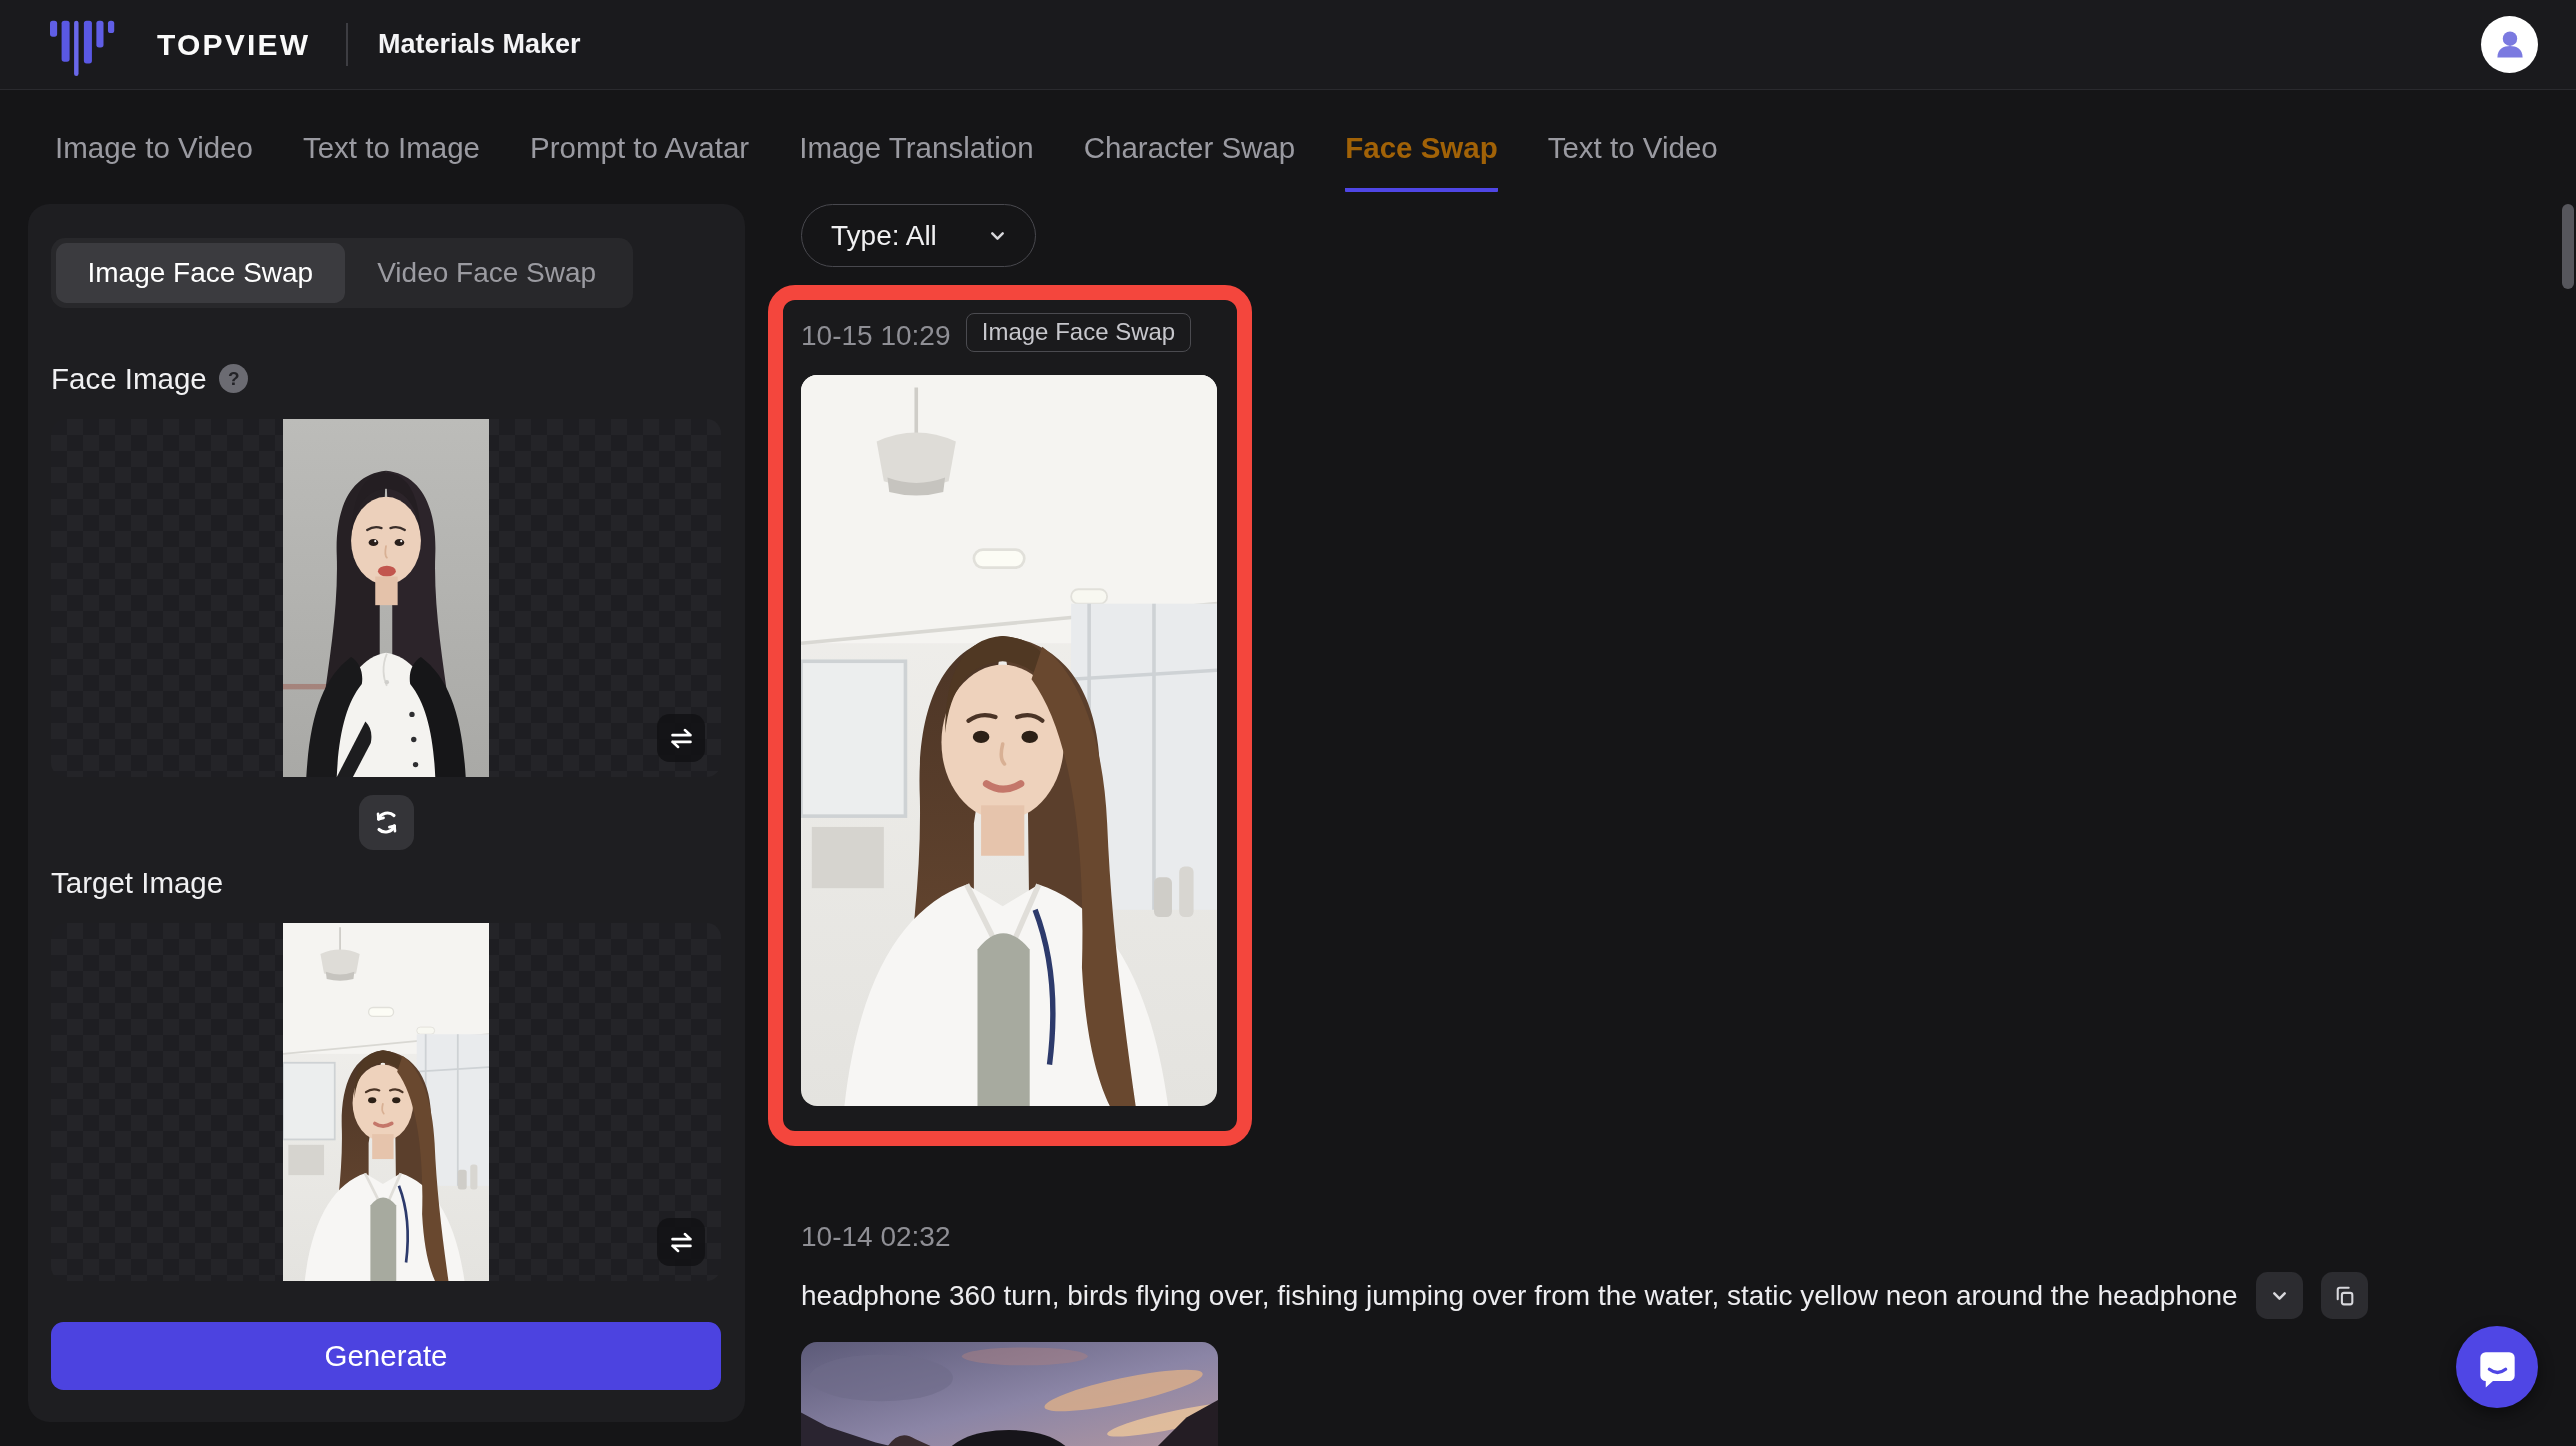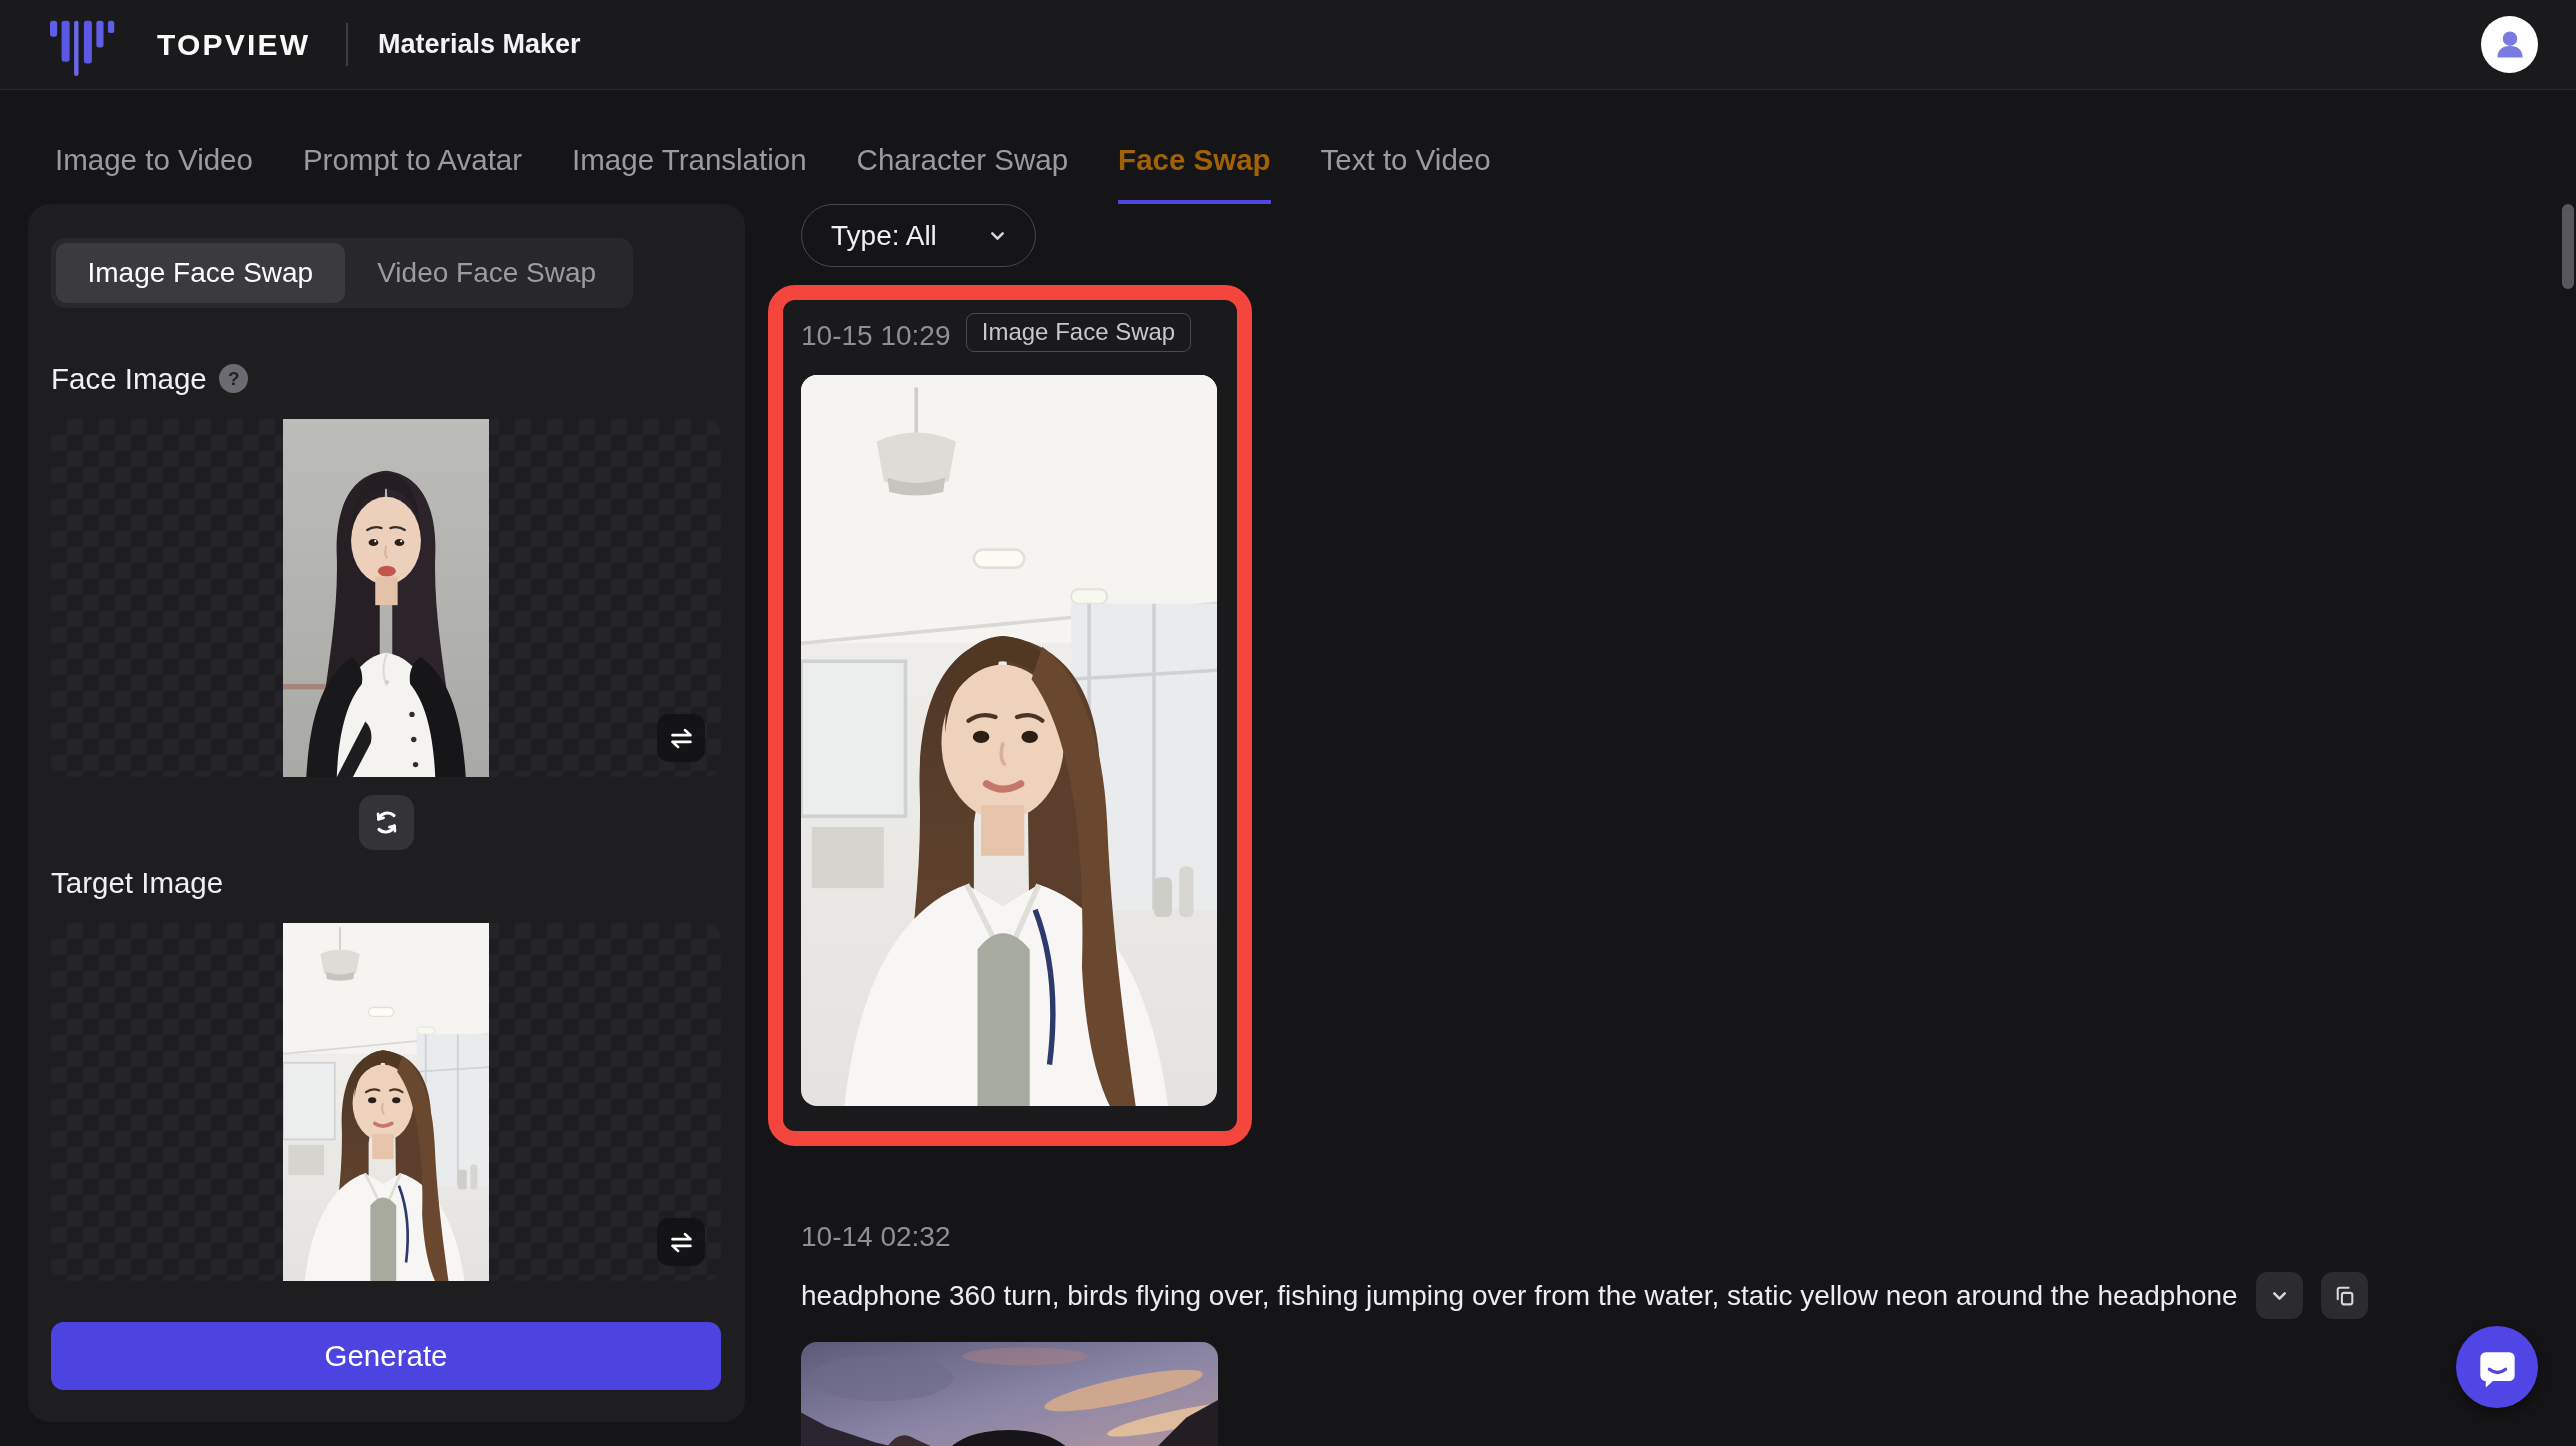--- a/index.html
+++ b/index.html
@@ -24,21 +24,21 @@
     margin-left:41px; font-size:30px; font-weight:700; letter-spacing:2.2px; color:#fafafa;
   }
   .header-divider { width:1.8px; height:43px; background:#3d3d42; margin:0 30px 0 36px; }
   .app-title { font-size:27px; font-weight:700; color:#f4f4f6; }
   .avatar-btn {
     position:absolute; right:38px; top:16px; width:57px; height:57px; border-radius:50%;
     background:#ffffff; display:flex; align-items:center; justify-content:center; cursor:pointer;
   }
 
   
-  .nav { position:absolute; left:0; top:104px; width:2576px; height:112px;
+  .nav { position:absolute; left:0; top:92px; width:2576px; height:112px;
          display:flex; align-items:center; gap:50px; padding-left:55px; }
   .nav-tab { font-size:29.5px; color:#9a9aa1; padding:27px 0 23px 0; cursor:pointer;
              border-bottom:4.5px solid transparent; white-space:nowrap; }
   .nav-tab.active { color:#a16207; font-weight:700; border-bottom:4.5px solid #4f46e5; border-radius:0.9px; }
 
   
   .panel {
     position:absolute; left:28px; top:204px; width:717px; height:1218px;
     background:#1e1e21; border-radius:21.5px; padding:25px 23px;
   }
@@ -198,20 +198,21 @@
   <div class="avatar-btn">
     <svg width="36" height="36" viewBox="0 0 40 40">
       <circle cx="20" cy="13" r="8" fill="#7b7ae0"></circle>
       <path d="M6 34 C6 24 13 21 20 21 C27 21 34 24 34 34 Z" fill="#7b7ae0"></path>
     </svg>
   </div>
 </header>
 
 <nav class="nav">
   <div class="nav-tab">Image to Video</div>
+  <div class="nav-tab">Text to Image</div>
   <div class="nav-tab">Prompt to Avatar</div>
   <div class="nav-tab">Image Translation</div>
   <div class="nav-tab">Character Swap</div>
   <div class="nav-tab active">Face Swap</div>
   <div class="nav-tab">Text to Video</div>
 </nav>
 
 <aside class="panel">
 
   <div class="mode-toggle">

